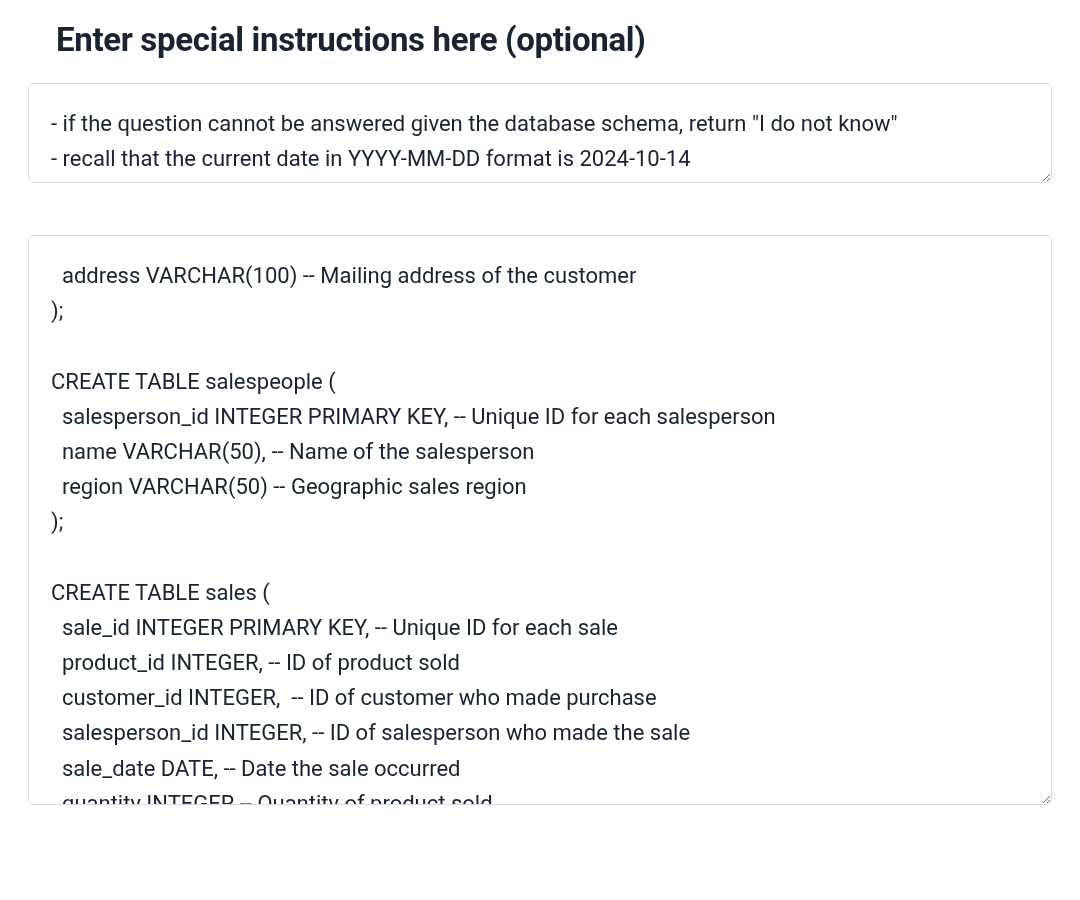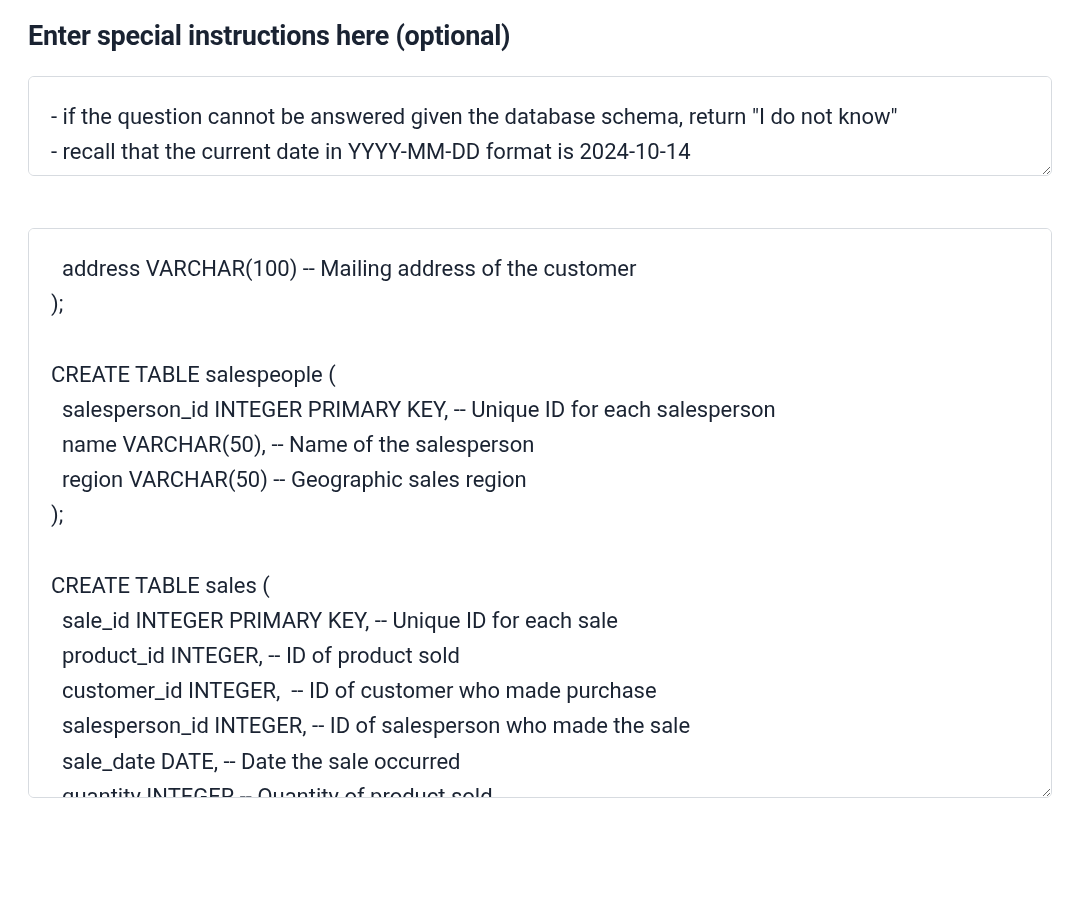--- a/index.html
+++ b/index.html
@@ -11,25 +11,26 @@
       font-family: -apple-system, BlinkMacSystemFont, "Segoe UI", Roboto, Helvetica, Arial, sans-serif;
       background: #ffffff;
       color: #1a2332;
       padding: 20px 28px;
       width: 1080px;
     }
     .section {
       margin-bottom: 48px;
     }
     .section-heading {
-      font-size: 27px;
+      font-size: 33px;
       font-weight: 700;
       color: #1a2332;
       margin-bottom: 24px;
       letter-spacing: -0.01em;
+      margin-left: 28px;
     }
     .textarea {
       width: 100%;
       border: 1px solid #d7dbe0;
       border-radius: 6px;
       padding: 22px 22px;
       font-family: inherit;
       font-size: 22px;
       line-height: 1.6;
       color: #1a2332;

